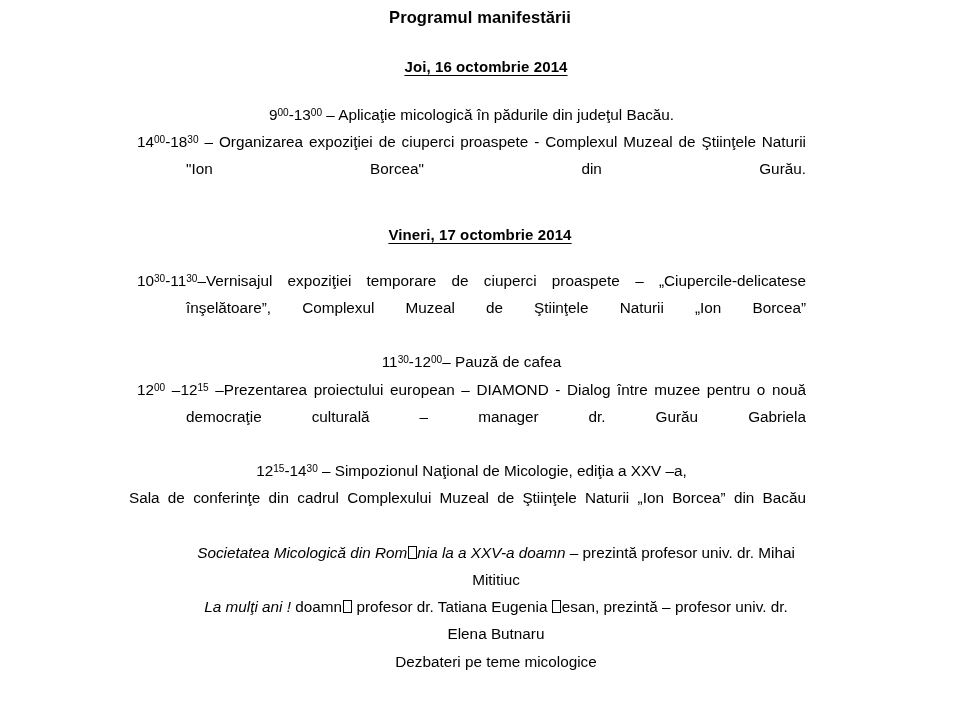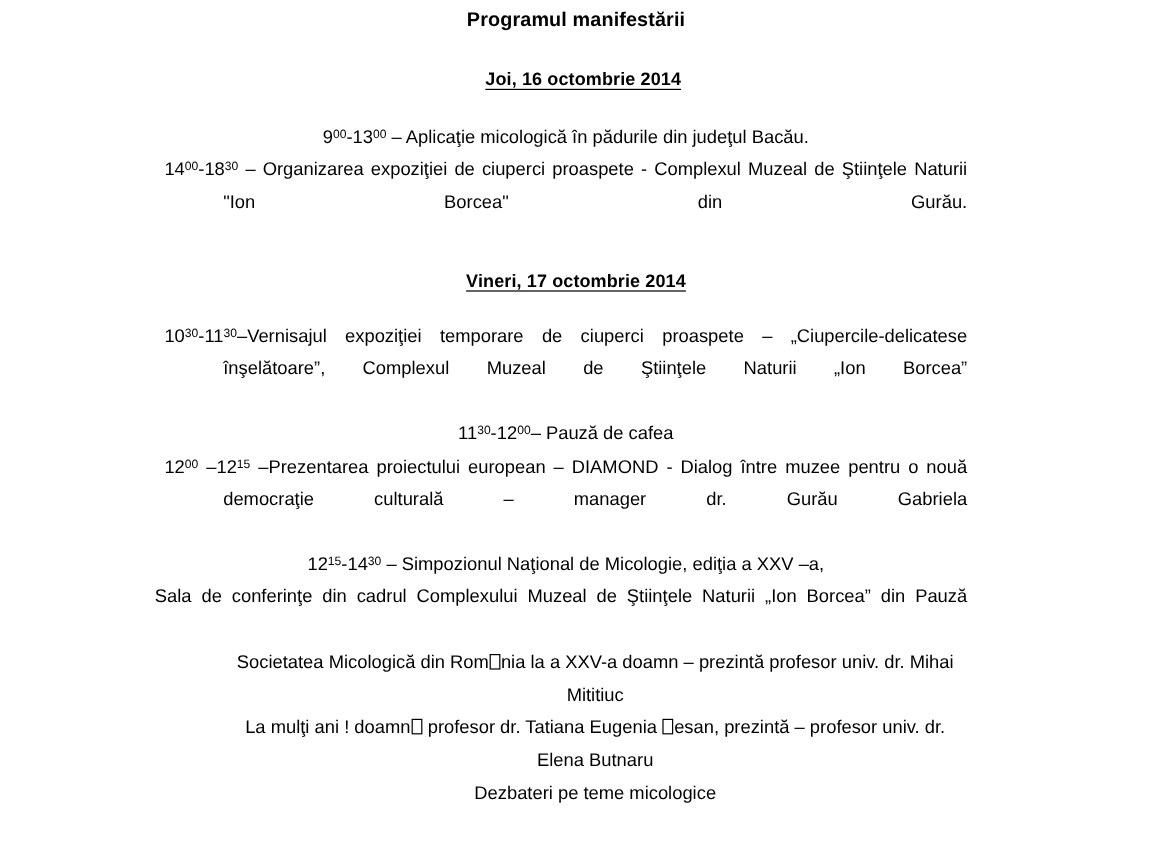--- a/index.html
+++ b/index.html
@@ -82,21 +82,21 @@
   .line.flush {
     padding-left: 49px;
     text-indent: -57px;
   }
   
   .line.sub {
     padding-left: 49px;
     text-indent: 0;
   }
 
-  .ital { }
+  .ital { font-style: italic; }
 
   
   .t { white-space: nowrap; }
   .t sup {
     font-size: 0.66em;
     vertical-align: 0.42em;
     line-height: 0;
   }
 
   
@@ -133,21 +133,21 @@
   <div class="block" id="block-vineri">
 
     <p class="line"><span class="t"><span>10</span><sup>30</sup>-<span>11</span><sup>30</sup></span><span>–Vernisajul expoziţiei temporare de ciuperci proaspete – </span><span>„Ciupercile-delicatese înşelătoare”</span><span>,  Complexul Muzeal de Ştiinţele Naturii </span><span>„Ion Borcea”</span></p>
 
     <p class="line nojust"><span class="t"><span>11</span><sup>30</sup>-<span>12</span><sup>00</sup></span><span>– Pauză de cafea</span></p>
 
     <p class="line"><span class="t"><span>12</span><sup>00</sup><span> –</span><span>12</span><sup>15</sup></span><span> –Prezentarea proiectului european – DIAMOND - Dialog între muzee pentru o nouă democraţie culturală – manager dr. Gurău Gabriela</span></p>
 
     <p class="line nojust"><span class="t"><span>12</span><sup>15</sup>-<span>14</span><sup>30</sup></span><span> – Simpozionul Naţional de Micologie, ediţia a XXV –a,</span></p>
 
-    <p class="line flush"><span>Sala de conferinţe  din cadrul Complexului Muzeal de Ştiinţele Naturii </span><span>„Ion Borcea”</span><span> din Pauză</span></p>
+    <p class="line flush"><span>Sala de conferinţe  din cadrul Complexului Muzeal de Ştiinţele Naturii </span><span>„Ion Borcea”</span><span> din Bacău</span></p>
 
     <p class="line sub nojust"><span class="ital">Societatea Micologică din Rom</span><span class="tofu"></span><span class="ital">nia la a XXV-a doamn</span><span> – prezintă profesor univ. dr. Mihai Mititiuc</span></p>
 
     <p class="line sub nojust"><span class="ital">La mulţi ani !</span><span> doamn</span><span class="tofu"></span><span> profesor dr. Tatiana Eugenia </span><span class="tofu"></span><span>esan, prezintă – profesor univ. dr. Elena Butnaru</span></p>
 
     <p class="line sub nojust">Dezbateri pe teme micologice</p>
 
   </div>
 
 </div>

